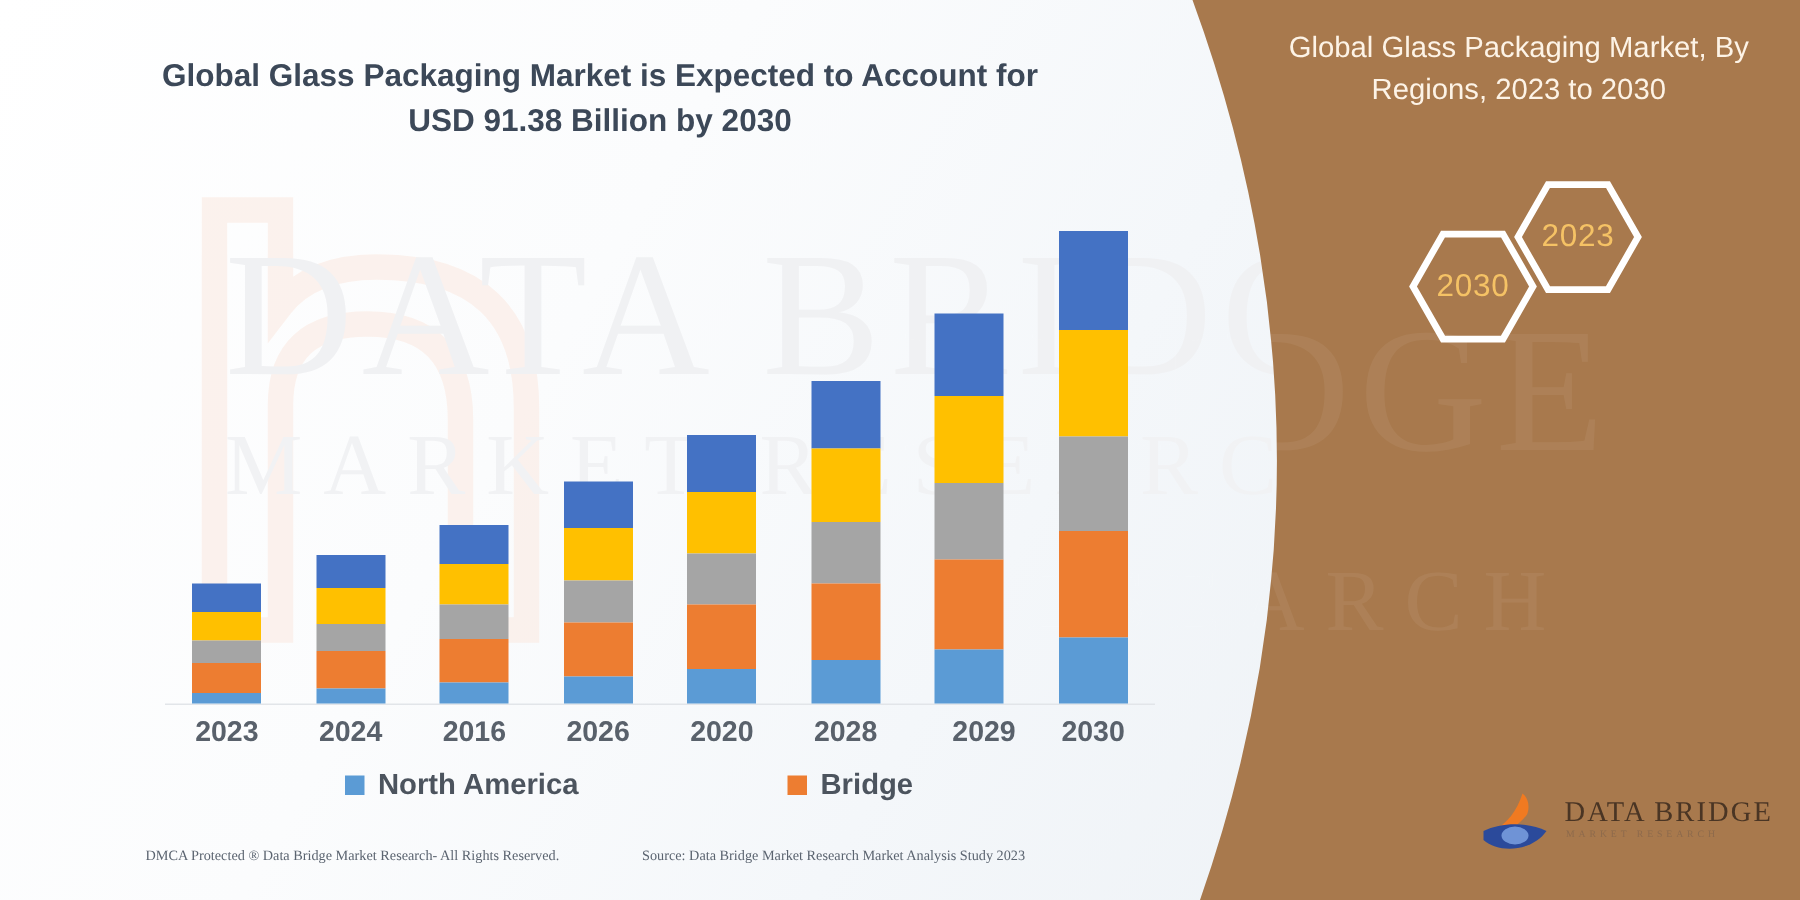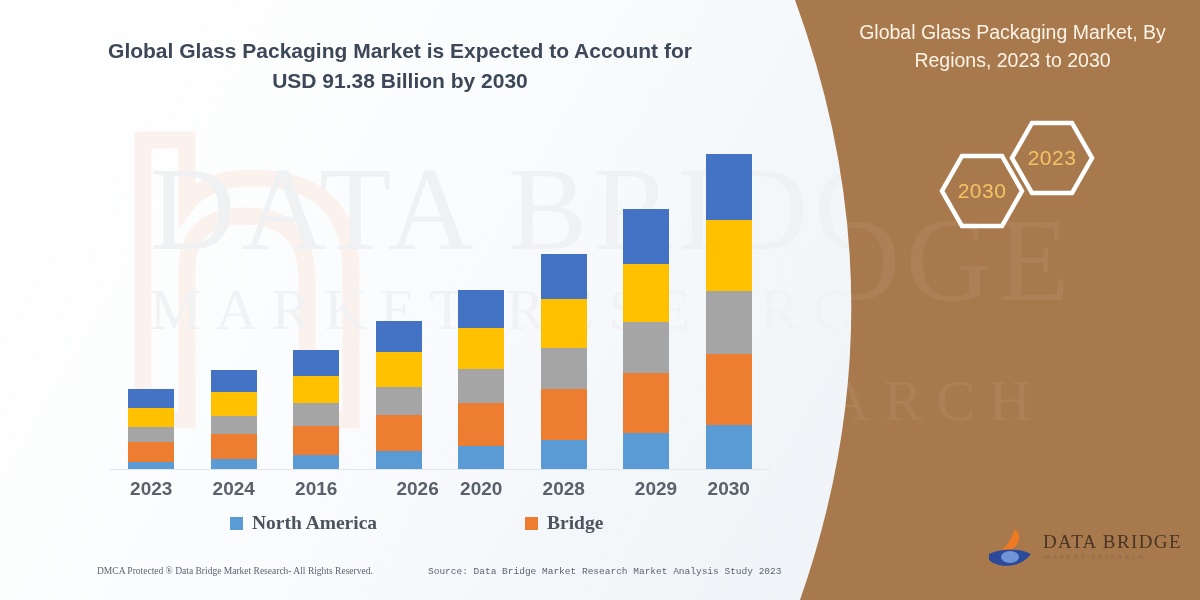--- a/index.html
+++ b/index.html
@@ -50,32 +50,32 @@
   #plot{position:absolute;left:110px;top:140px;width:660px;height:330px;}
   .baseline{position:absolute;left:0;bottom:0;width:660px;height:1px;background:#e2e5e9;}
   .bar-col{position:absolute;bottom:1px;width:46px;display:flex;flex-direction:column-reverse;}
   .seg{width:100%;}
 
   .xaxis{position:absolute;left:110px;top:478px;width:660px;height:26px;}
   .xtick{position:absolute;width:80px;text-align:center;font-size:19px;
     font-weight:bold;color:#59616b;}
 
   
-  .legend{position:absolute;left:110px;top:512px;width:660px;height:32px;font-family:Liberation Serif, serif;}
+  .legend{position:absolute;left:110px;top:512px;width:660px;height:32px;}
   .lg{position:absolute;display:flex;align-items:center;gap:9px;}
   .lg i{width:13px;height:13px;display:block;}
   .lg b{font-size:19.5px;color:#4c545e;font-weight:bold;}
   #lg0{left:120px;} #lg1{left:415px;}
 
   
   .footer{position:absolute;left:0;top:566px;width:920px;height:26px;}
   .f1{position:absolute;left:97px;top:0;font-size:9.5px;color:#5b6470;
       font-family:"Liberation Serif",serif;}
   .f2{position:absolute;left:428px;top:0;font-size:9.5px;color:#5b6470;
-      font-family:Liberation Mono, monospace;}
+      font-family:Liberation Serif, serif;}
 </style>
 </head>
 <body>
 
 <div id="stage">
 
   <div class="left-bg"></div>
 
   <svg class="wm-b" viewBox="0 0 330 330">
     <path d="M48 20 L48 300 L92 300 L92 150 Q92 96 150 96 Q212 96 212 160 L212 300 L256 300 L256 152 Q256 58 156 58 Q112 58 92 84 L92 20 Z" fill="none" stroke="#fbe9e0" stroke-width="17"></path>
@@ -178,21 +178,21 @@
         <div class="seg" style="background: rgb(165, 165, 165); height: 62.3077px;"></div>
         <div class="seg" style="background: rgb(255, 192, 0); height: 71.5385px;"></div>
         <div class="seg" style="background: rgb(68, 114, 196); height: 65.7692px;"></div>
       </div>
     </div>
 
   <div class="xaxis">
       <div class="xtick" style="left: 1.25px;">2023</div>
       <div class="xtick" style="left: 83.75px;">2024</div>
       <div class="xtick" style="left: 166.25px;">2016</div>
-      <div class="xtick" style="left: 248.75px; text-align: right;">2026</div>
+      <div class="xtick" style="left: 248.75px;">2026</div>
       <div class="xtick" style="left: 331.25px;">2020</div>
       <div class="xtick" style="left: 413.75px;">2028</div>
       <div class="xtick" style="left: 506px;">2029</div>
       <div class="xtick" style="left: 578.75px;">2030</div>
     </div>
 
   <div class="legend">
     <div class="lg" id="lg0">
       <i style="background: rgb(91, 155, 213);"></i>
       <b>North America</b>

